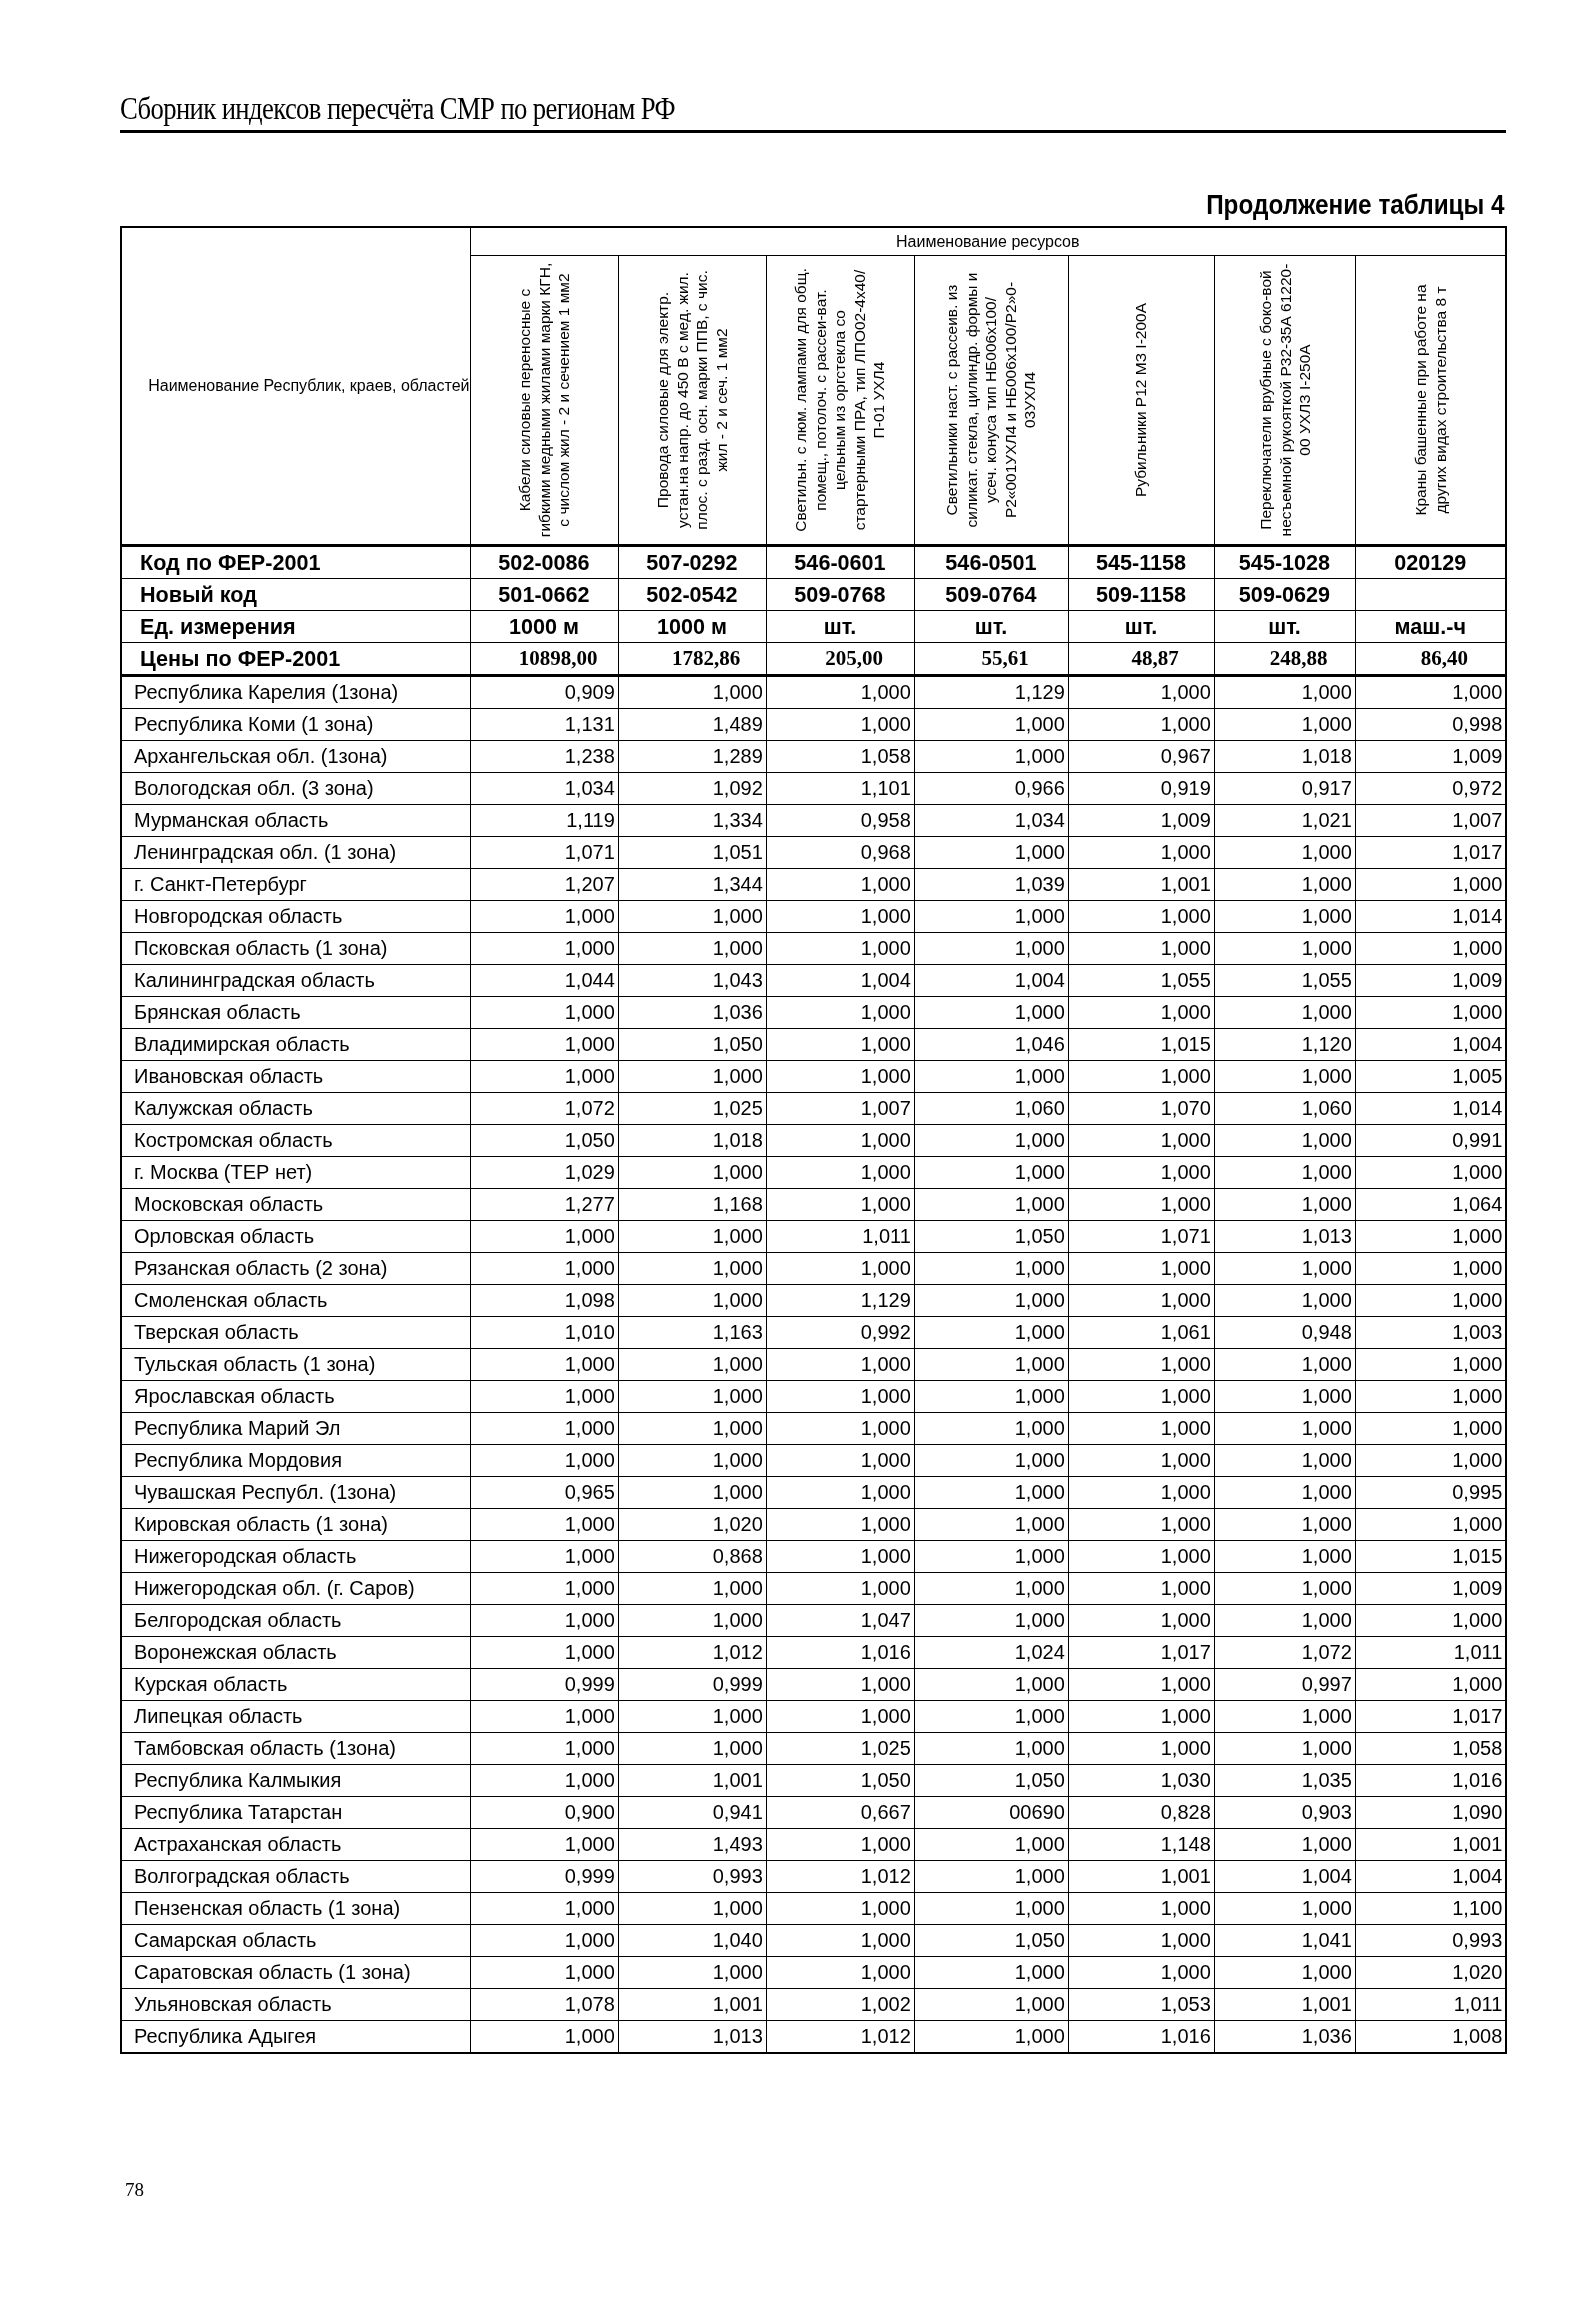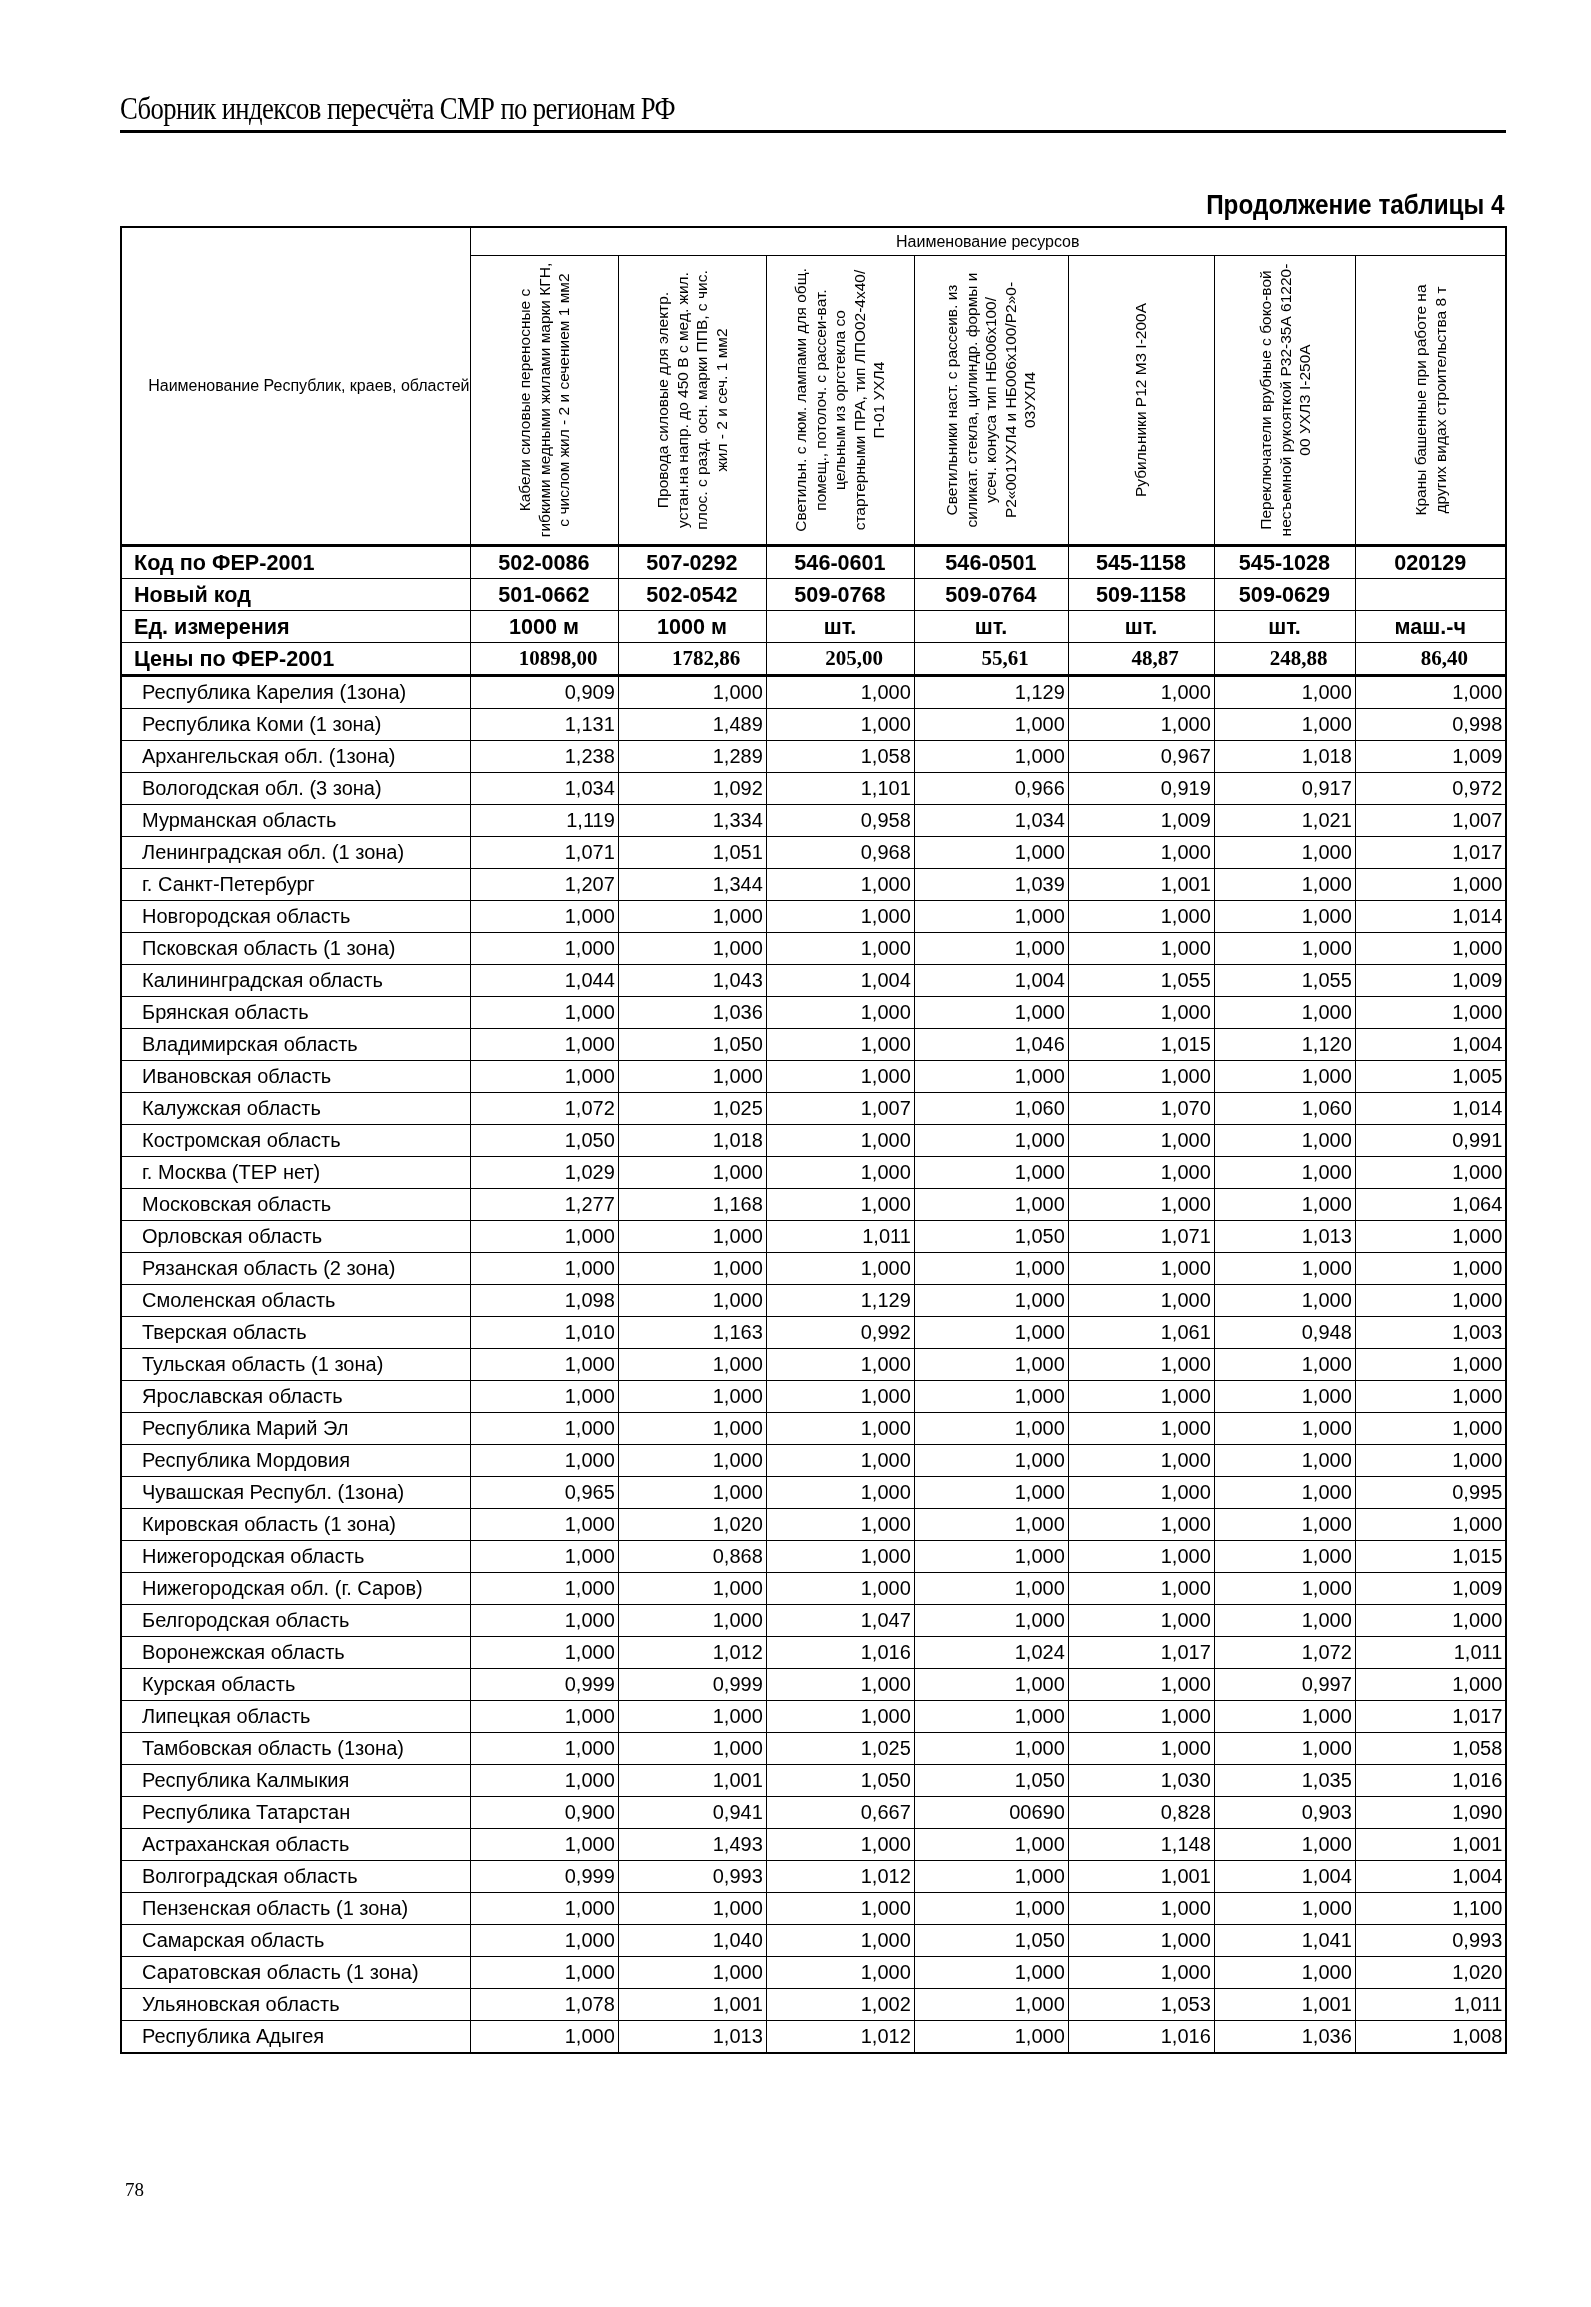--- a/index.html
+++ b/index.html
@@ -25,27 +25,27 @@
   table.main { border: 2.7px double #000; }
   .h-region { font-weight: normal; font-size: 16px; text-align: right; vertical-align: middle; line-height: 21.6px; padding: 0 20px; }
   .h-resources { height: 27px; font-weight: normal; font-size: 16px; text-align: center; vertical-align: middle; border-bottom: 1.3px solid #000; margin-top: 40px; }
   .h-res { height: 288px; position: relative; overflow: hidden; font-weight: normal; }
   .h-res .rot {
     position: absolute; left: 50%; top: 50%;
     width: 276px; transform: translate(-50%, -50%) rotate(-90deg);
     font-size: 15.5px; line-height: 19.5px; text-align: center; font-weight: normal;
   }
   tr.meta td { height: 31px; font-weight: bold; font-size: 21.6px; white-space: nowrap; }
-  tr.meta td.lbl { padding-left: 12px; text-align: left; transform-origin: left center; }
+  tr.meta td.lbl { padding-left: 18px; text-align: left; transform-origin: left center; }
   tr.meta td.val { text-align: center; margin-left: 35px; }
   tr.meta.price td.val { font-family: "Liberation Serif", "DejaVu Serif", serif; font-size: 21px; padding-left: 28px; }
   tr.meta.last td { border-bottom: 3.4px solid #000; }
   tr.meta.first td { border-top: 3.4px solid #000; }
   tr.row td { height: 31px; font-size: 20px; white-space: nowrap; }
-  tr.row td.name { padding-left: 20px; text-align: left; overflow: hidden; }
+  tr.row td.name { padding-left: 12px; text-align: left; overflow: hidden; }
   tr.row td.num { text-align: right; padding-right: 2.7px; }
   .page-number {
     position: absolute; left: 125px; top: 2179px;
     font-family: "Liberation Serif", "DejaVu Serif", serif; font-size: 19px;
   }
 </style>
 </head>
 <body>
 
 <div class="running-head">Сборник индексов пересчёта СМР  по регионам РФ</div>

